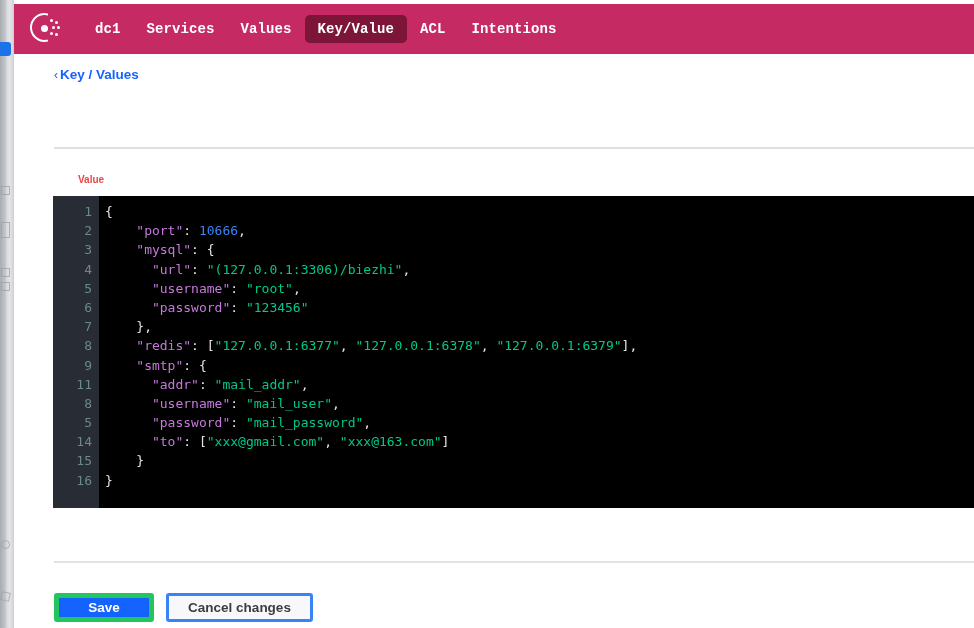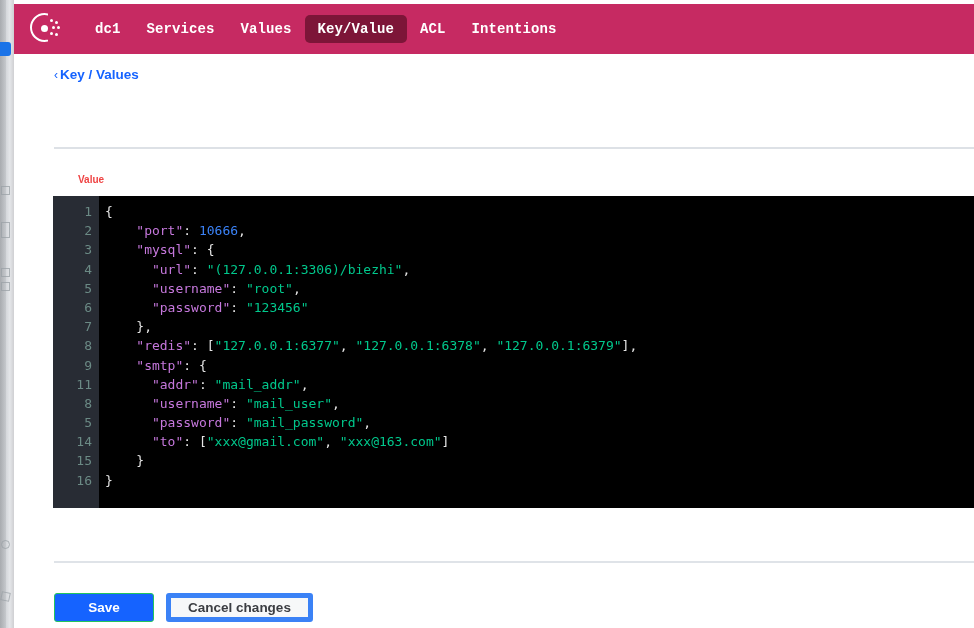--- a/index.html
+++ b/index.html
@@ -245,27 +245,27 @@
     cursor: pointer;
     height: 29px;
     display: inline-flex;
     align-items: center;
     justify-content: center;
   }
   .btn-primary {
     width: 100px;
     background: #1563ff;
     color: #ffffff;
-    border: 1px solid #22c55e;
+    border: 5px solid #22c55e;
   }
   .btn-secondary {
     width: 147px;
     background: #f7f8f9;
     color: #3b3d42;
-    border: 5px solid #3b82f6;
+    border: 3px solid #3b82f6;
   }
 </style>
 </head>
 <body>
 
 <div id="app">
 
   <div class="os-edge">
     <div class="os-edge-strip"></div>
     <div class="os-edge-accent"></div>

